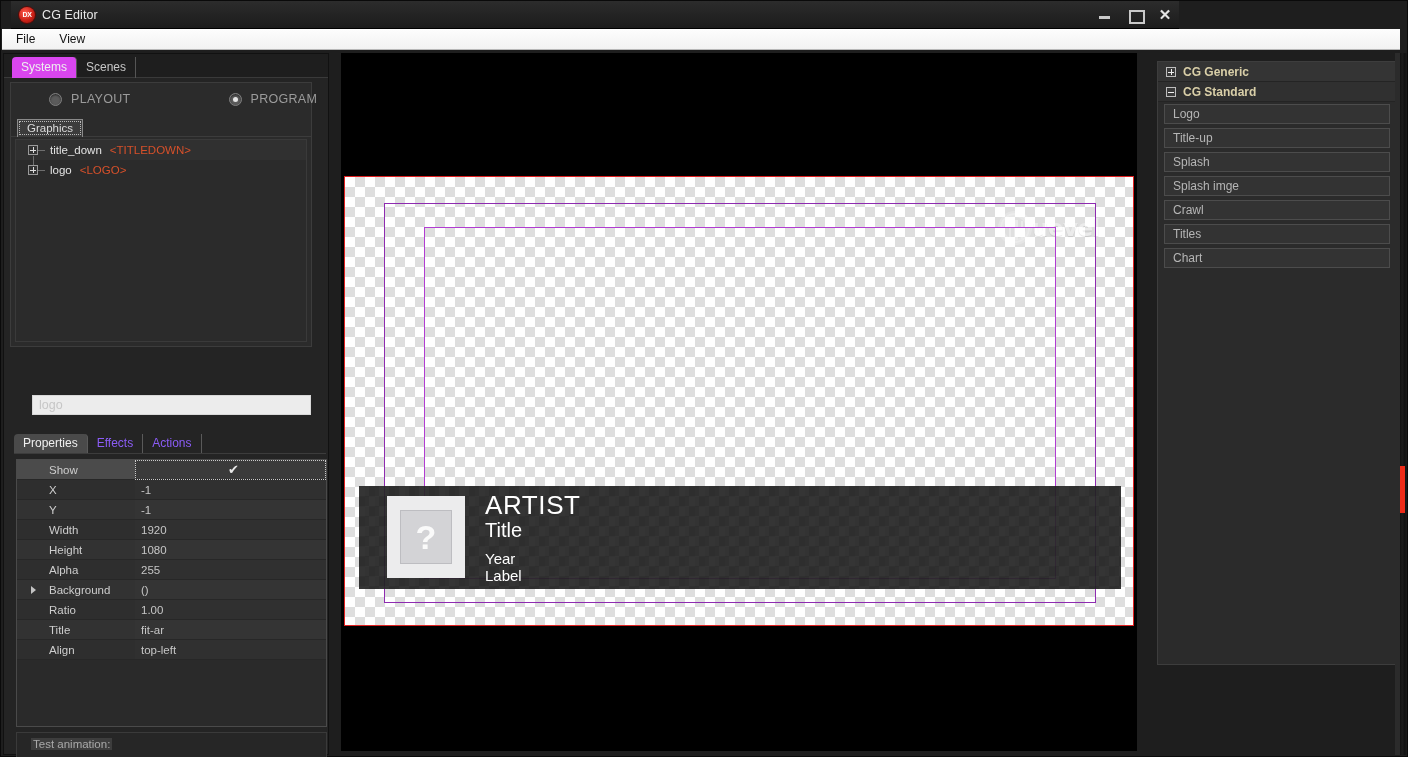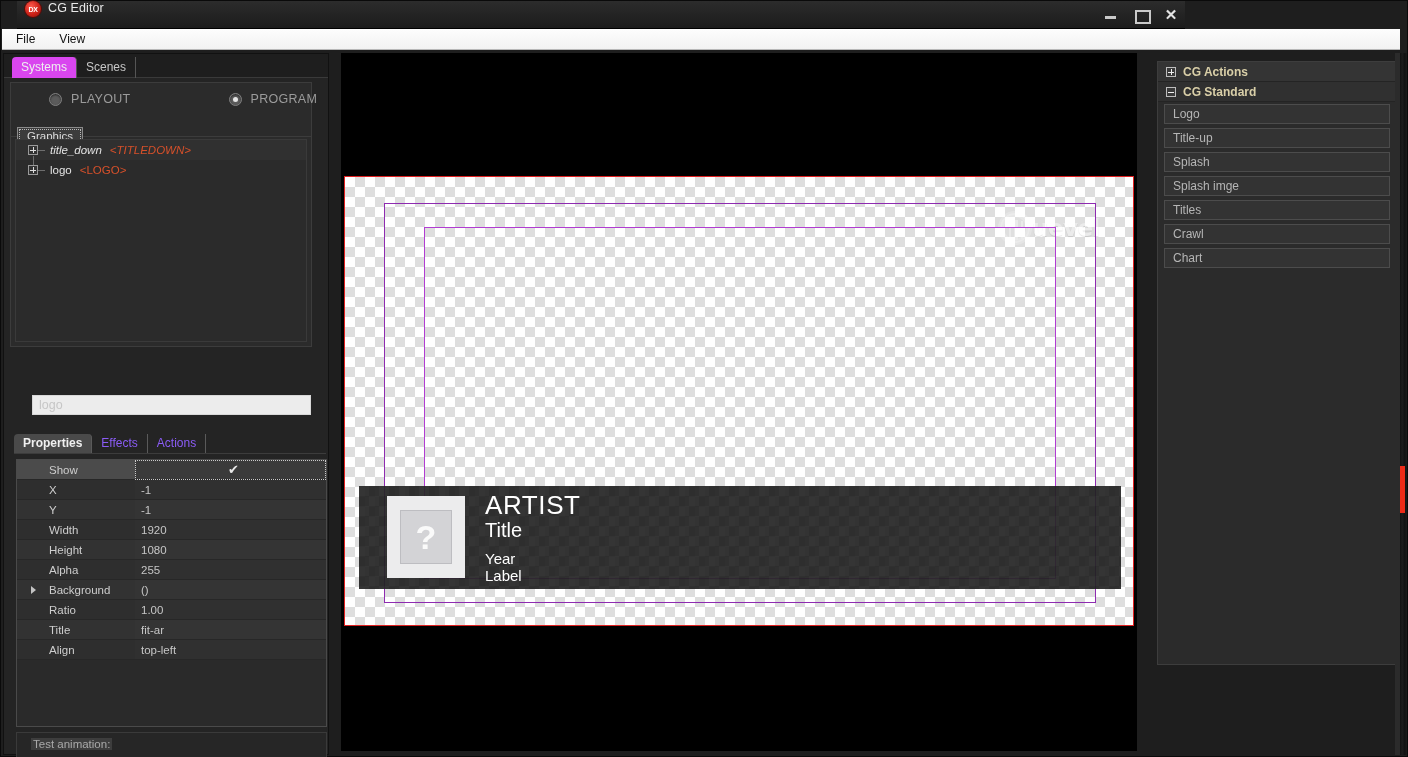--- a/index.html
+++ b/index.html
@@ -14,24 +14,24 @@
   
   #app {
     position: relative;
     width: 1408px; height: 757px;
     background: #1e1e1e;
     border: 1px solid #0a0a0a;
   }
 
   
   .titlebar {
-    position: absolute; left: 16px; top: 0;
+    position: absolute; left: 10px; top: 0;
     width: 1168px; height: 28px;
     background: linear-gradient(to bottom, #2c2c2c 0%, #232323 55%, #1c1c1c 100%);
-    display: flex; 
+    display: flex; align-items: center;
     border-bottom: 1px solid #000;
   }
   .app-logo {
     width: 16px; height: 16px; margin-left: 8px; margin-right: 7px;
     border-radius: 50%;
     background: radial-gradient(circle at 38% 34%, #ff5a4d 0%, #cc2218 55%, #8e0d06 100%);
     box-shadow: 0 0 0 1px #5b0a06;
     position: relative; flex: none;
   }
   .app-logo::after {
@@ -138,34 +138,34 @@
     background: #2b2b2b;
   }
   .sub-tab {
     font-size: 11.5px; color: #ddd;
     padding: 2px 9px 3px 9px;
     background: #3c3c3c;
     border: 1px solid #8a8a8a;
     border-bottom: none;
     outline: 1px dotted #b9b9b9;
     outline-offset: -3px;
-    position: relative; top: 9px;
+    position: relative; top: 1px;
   }
 
   .tree {
     position: absolute; left: 4px; right: 4px; top: 56px; bottom: 4px;
     background: #2b2b2b;
     border: 1px solid #3a3a3a;
     overflow: hidden;
   }
   .tree-row {
     height: 20px; display: flex; align-items: center;
     padding-left: 12px; gap: 0;
   }
-  .tree-row.alt { background: #303030; font-style: italic; }
+  .tree-row.alt { background: #303030; }
   .expander {
     width: 10px; height: 10px; flex: none;
     border: 1px solid #9a9a9a; background: #333;
     position: relative; margin-right: 0;
   }
   .expander::before {
     content: ""; position: absolute; left: 1px; top: 4px;
     width: 6px; height: 1px; background: #ddd;
   }
   .expander::after {
@@ -199,21 +199,20 @@
     border-bottom: 1px solid #3c3c3c;
   }
   .prop-tab {
     font-size: 12px; color: #8b5cf6;
     padding: 2px 9px 3px 9px;
     border-right: 1px solid #5a5a5a;
   }
   .prop-tab.active {
     background: #4a4a4a; color: #f0f0f0;
     border-radius: 4px 4px 0 0;
-    font-weight: bold;
   }
 
   
   .prop-grid {
     position: absolute; left: 12px; top: 405px;
     width: 311px; height: 268px;
     background: #2a2a2a;
     border: 1px solid #4a4a4a;
     overflow: hidden;
   }
@@ -550,35 +549,35 @@
         </div>
       </div>
 
     </div>
   </div>
 
   <div class="right-panel">
 
     <div class="group-head">
       <div class="grp-box plus"></div>
-      <div class="grp-label">CG Actions</div>
+      <div class="grp-label">CG Generic</div>
     </div>
 
     <div class="group-head second">
       <div class="grp-box"></div>
       <div class="grp-label">CG Standard</div>
     </div>
 
     <div class="tpl-list" id="tpl-list">
         <div class="tpl-item">Logo</div>
         <div class="tpl-item">Title-up</div>
         <div class="tpl-item">Splash</div>
         <div class="tpl-item">Splash imge</div>
+        <div class="tpl-item">Crawl</div>
         <div class="tpl-item">Titles</div>
-        <div class="tpl-item">Crawl</div>
         <div class="tpl-item">Chart</div>
       </div>
   </div>
 
   <div class="edge-strip"></div>
   <div class="edge-marker"></div>
 
 </div>
 
 </body></html>

